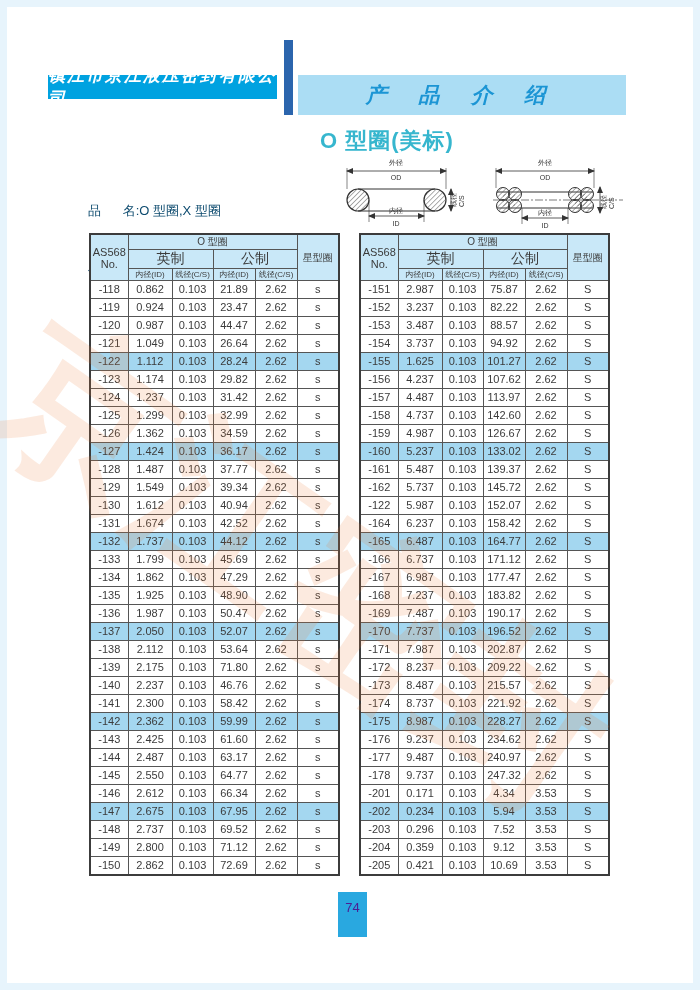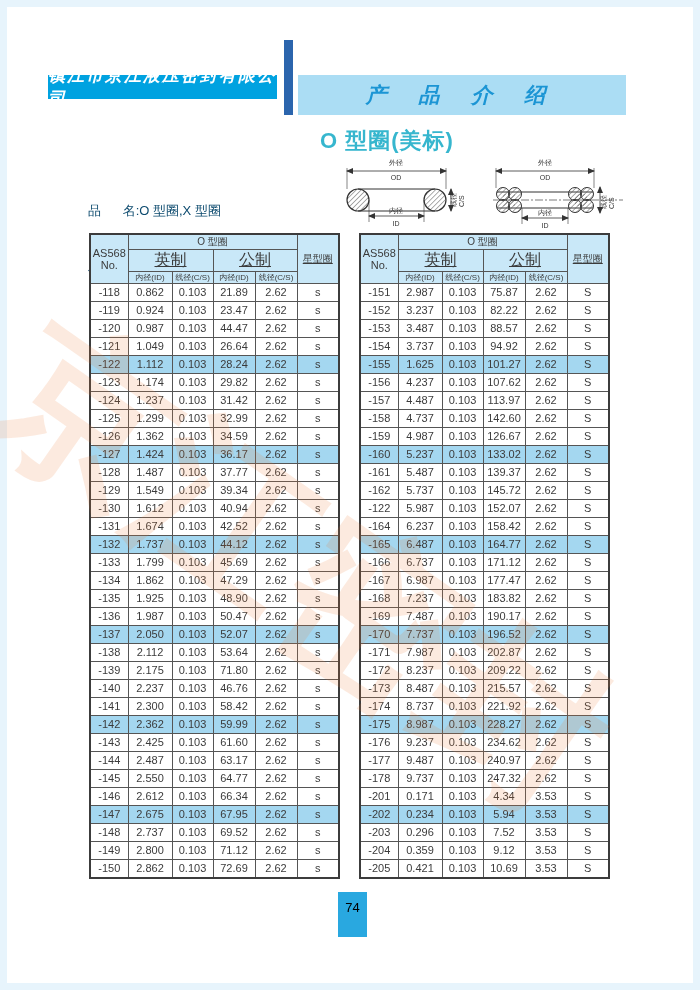--- a/index.html
+++ b/index.html
@@ -42,30 +42,30 @@
     background:transparent; border:2px solid #3c3c3c;
   }
   #table-left  { left:89px;  width:249px; }
   #table-right { left:359px; width:249px; }
   .spec-table th, .spec-table td {
     border:1px solid #555; text-align:center; vertical-align:middle;
     color:#3b3b3b; padding:0; overflow:hidden;
   }
   .spec-table thead th { background:#c9e8f8; font-weight:normal; }
   .th-group { font-size:10px; height:12px; }
-  .th-sys   { font-size:16px; height:11px;text-decoration:underline; }
+  .th-sys   { font-size:14px; height:11px; }
   .th-dim   { font-size:8px;  height:12px; }
   .th-no    { font-size:11px; line-height:12px; }
-  .th-star  { font-size:10px;text-decoration:underline; }
+  .th-star  { font-size:10px; }
   .spec-table tbody td { font-size:11px; height:17px; line-height:17px; background:transparent; }
   .spec-table tbody tr.hl td { background:#a4d7f0; }
   
   .page-num {
     position:absolute; left:338px; top:892px; width:29px; height:45px;
-    background:#29a8e0; color:#000000; font-size:13px; text-align:center;
+    background:#29a8e0; color:#4c1d95; font-size:13px; text-align:center;
     padding-top:8px;
   }
   
   .watermark {
     position:absolute; left:80px; top:270px; width:700px;
     font-size:175px; font-weight:bold; white-space:nowrap;
     color:rgba(238,126,58,0.16);
     transform:rotate(35deg); transform-origin:left top;
     pointer-events:none; z-index:5;
   }

